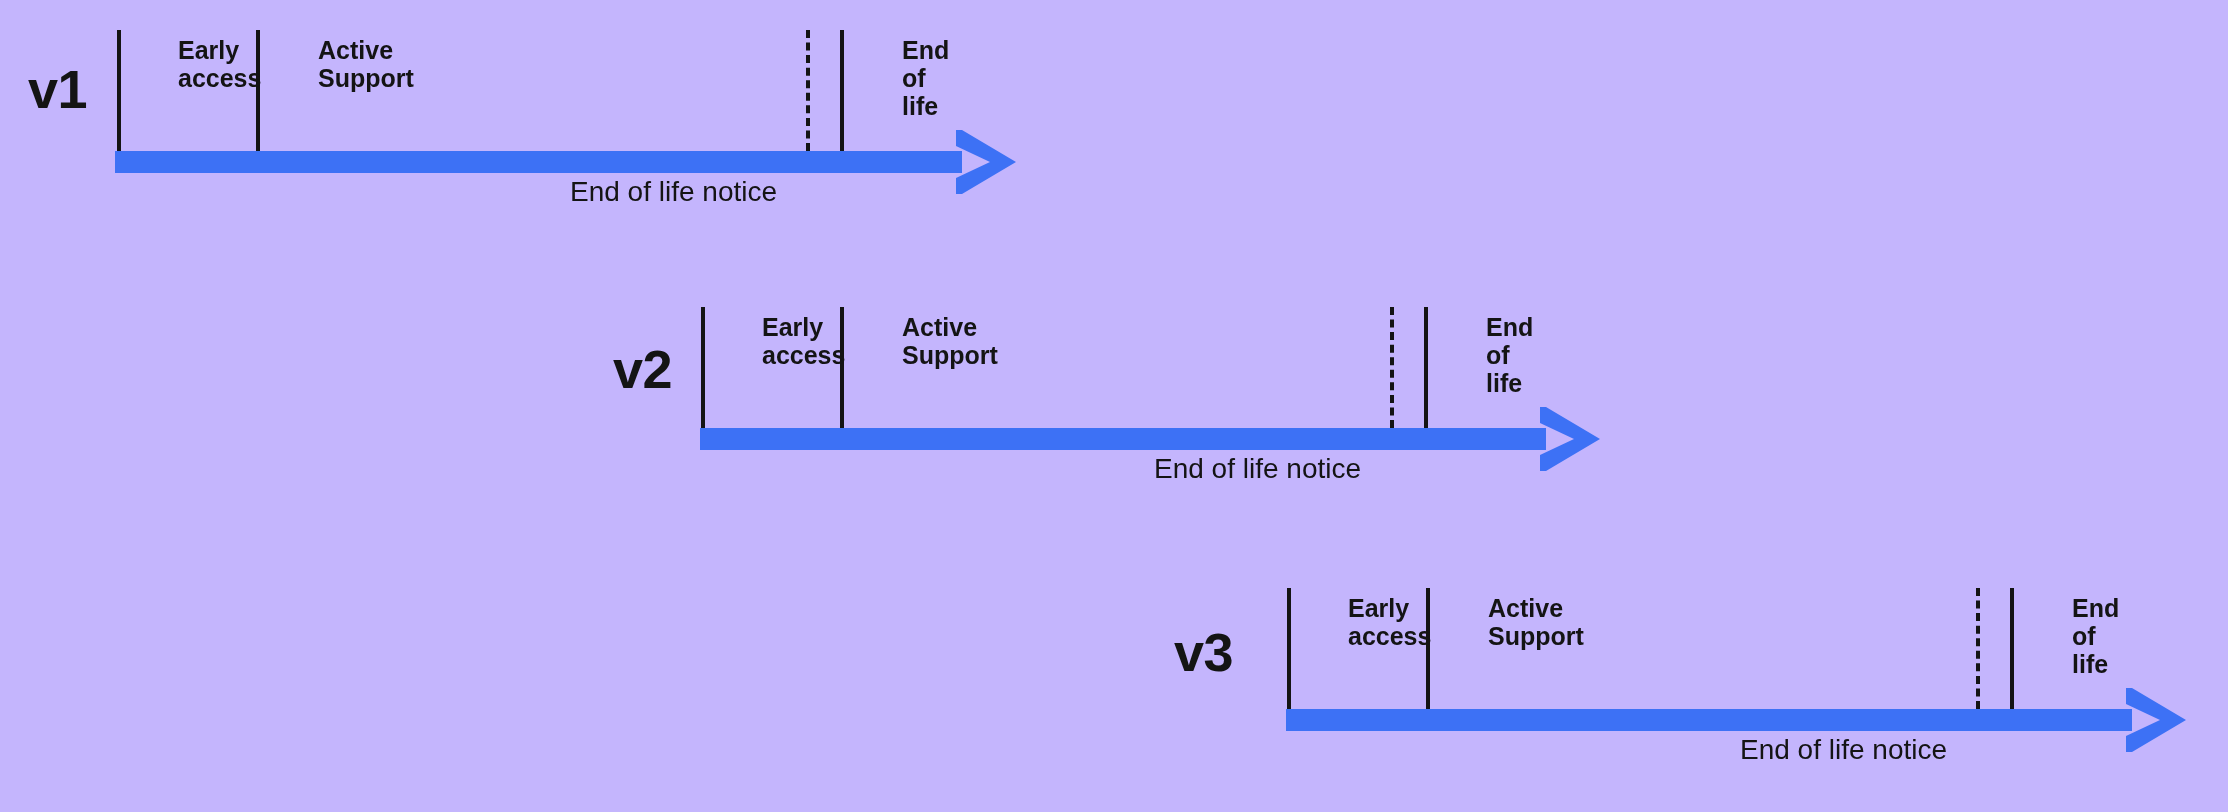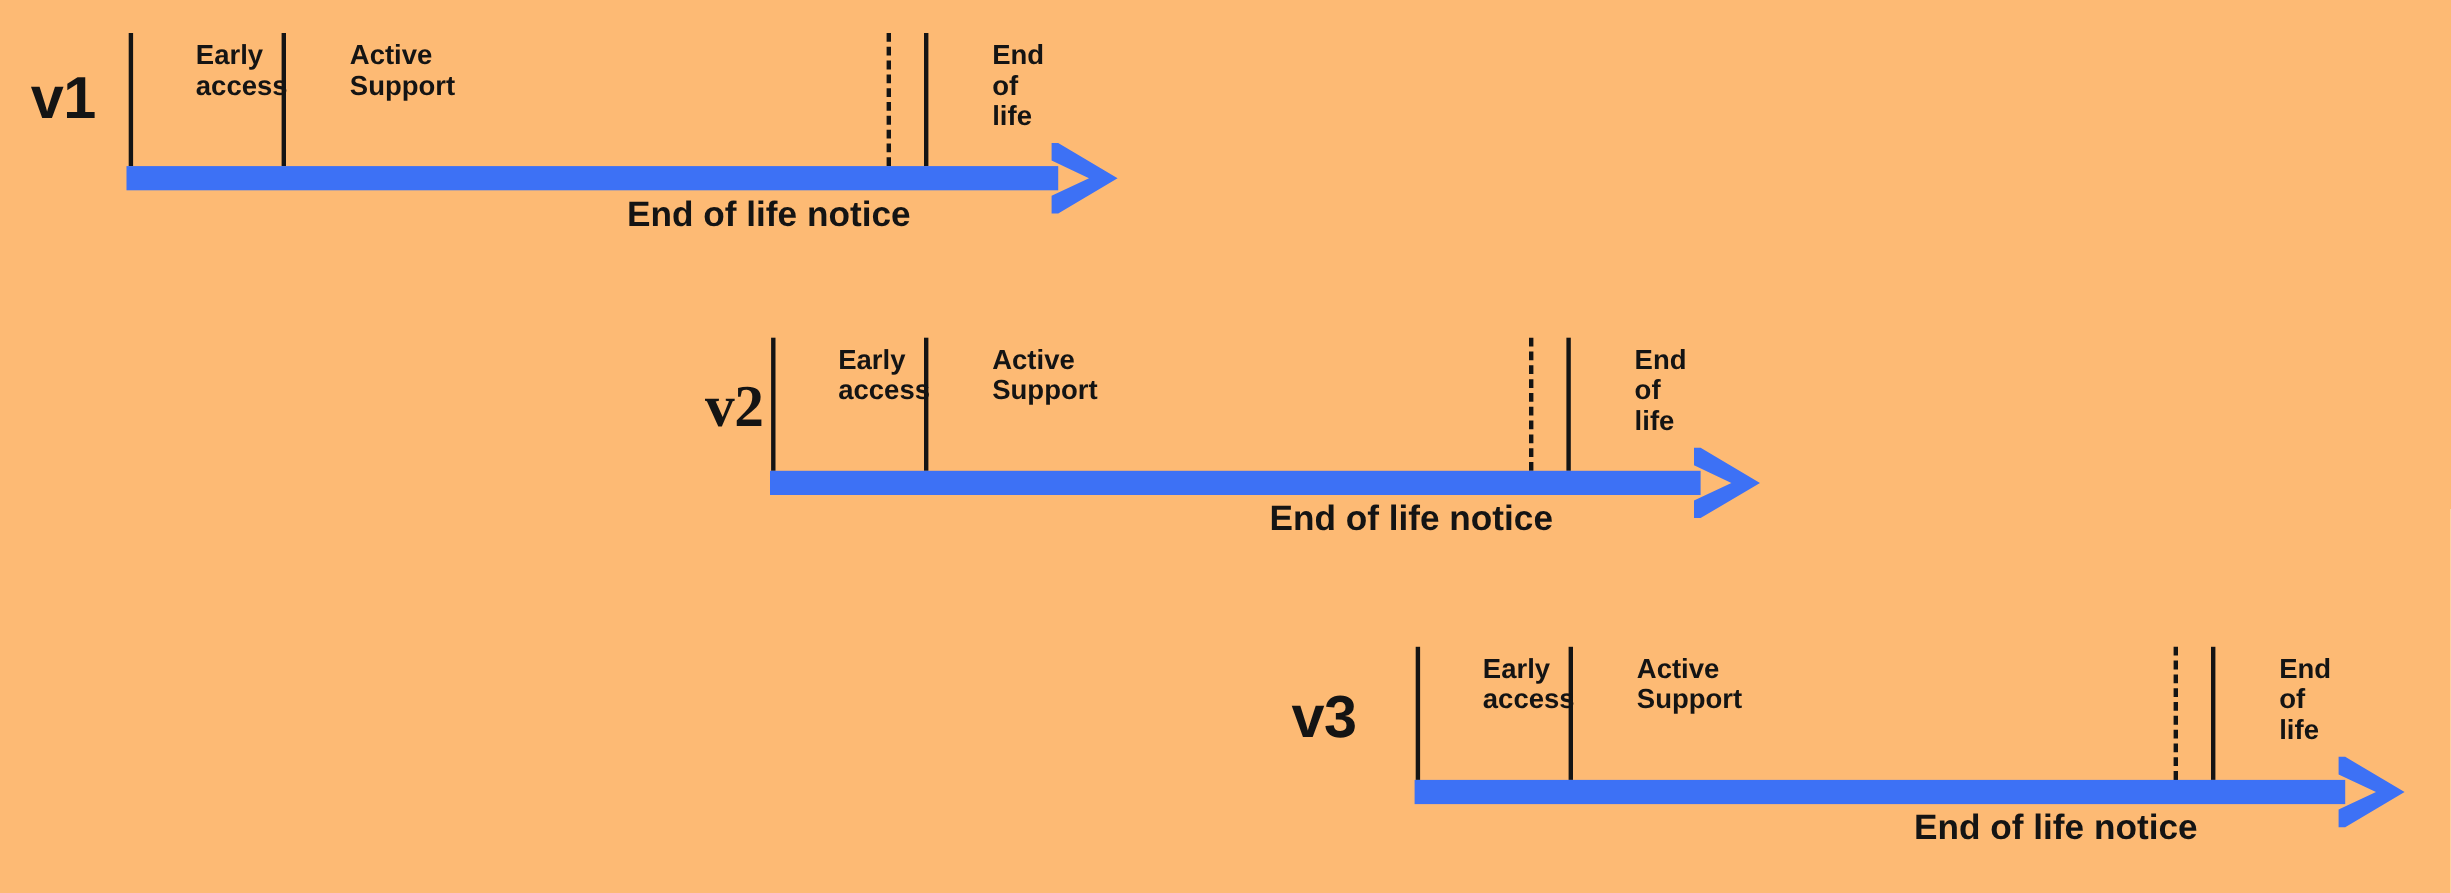--- a/index.html
+++ b/index.html
@@ -9,21 +9,21 @@
     background: #ffffff;
   }
   body {
     font-family: "Liberation Sans", sans-serif;
     -webkit-font-smoothing: antialiased;
   }
   #canvas {
     position: relative;
     width: 2228px;
     height: 812px;
-    background: #fdba74;
+    background: #c4b5fd;
     overflow: hidden;
   }
 
   
   .timeline-row {
     position: absolute;
     left: 0;
     top: 0;
   }
 
@@ -72,22 +72,22 @@
     font-weight: 700;
     color: #141414;
     line-height: 1.12;
     white-space: pre-line;
     margin-left: 44px;
   }
 
   
   .notice-label {
     position: absolute;
-    font-size: 32px;
-    font-weight: 700;
+    font-size: 28px;
+    font-weight: 400;
     color: #141414;
     line-height: 1;
     white-space: nowrap;
   }
 </style>
 </head>
 <body>
 
 <div id="canvas">
 
@@ -108,21 +108,21 @@
     <div class="arrow-head" style="left:950px; top:128px;">
       <svg width="70" height="68" viewBox="0 0 70 68" xmlns="http://www.w3.org/2000/svg">
         <path d="M6 2 L12 2 L66 34 L12 66 L6 66 L6 50 L40 34 L6 18 Z" fill="#3d71f5"></path>
       </svg>
     </div>
 
     <div class="notice-label" style="left:570px; top:178px;">End of life notice</div>
   </div>
 
   <div class="timeline-row">
-    <div class="version-label" style="left:641px; top:342px;font-family:Liberation Serif, serif;">v2</div>
+    <div class="version-label" style="left:613px; top:342px;">v2</div>
 
     <div class="tick" style="left:701px; top:307px; height:121px;"></div>
     <div class="tick" style="left:840px; top:307px; height:121px;"></div>
     <div class="tick-dashed" style="left:1390px; top:307px; height:121px;"></div>
     <div class="tick" style="left:1424px; top:307px; height:121px;"></div>
 
     <div class="phase-label" style="left:718px; top:313px;">Early
 access</div>
     <div class="phase-label" style="left:858px; top:313px;">Active Support</div>
     <div class="phase-label" style="left:1442px; top:313px;">End of life</div>

